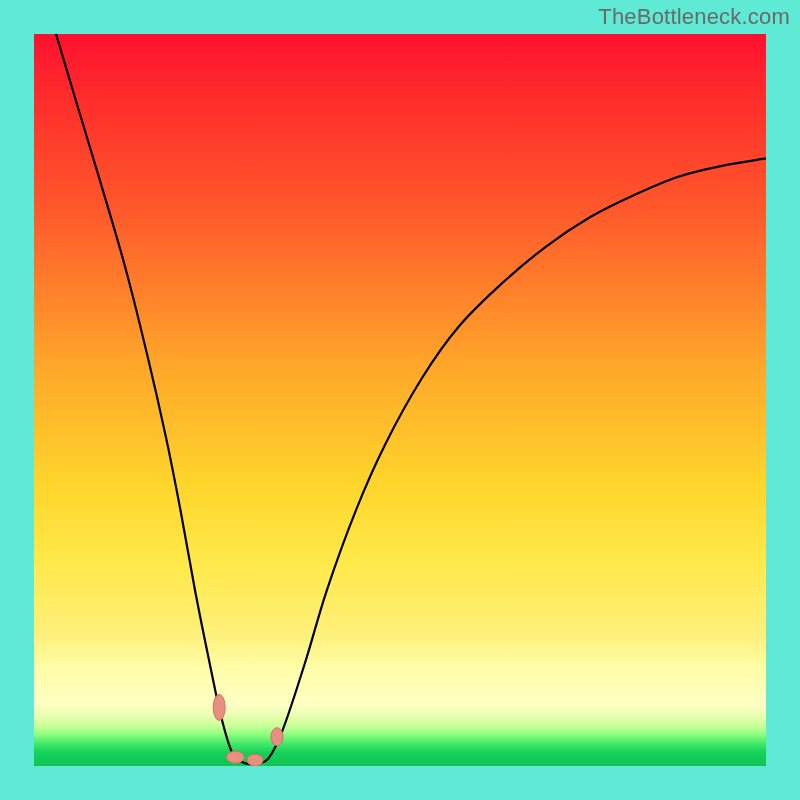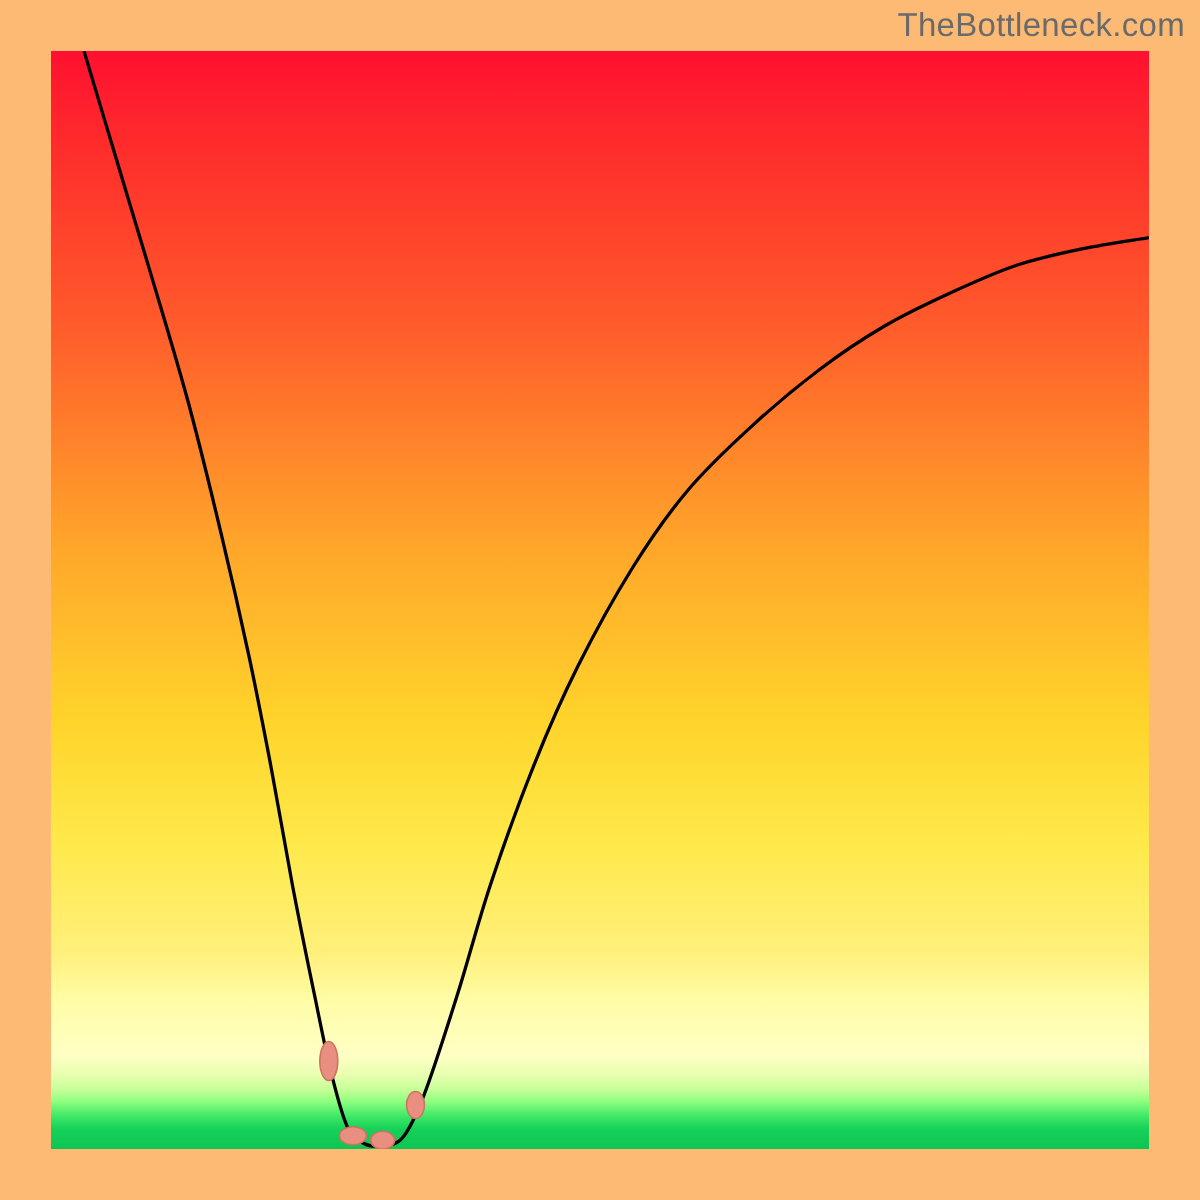--- a/index.html
+++ b/index.html
@@ -10,21 +10,21 @@
     background: #000;
     overflow: hidden;
     font-family: Arial, Helvetica, sans-serif;
   }
   .frame {
     position: absolute;
     left: 0;
     top: 0;
     width: 800px;
     height: 800px;
-    background: #fdba74;
+    background: #5eead4;
   }
   .plot {
     position: absolute;
     left: 34px;
     top: 34px;
     width: 732px;
     height: 732px;
     overflow: hidden;
   }
   .gradient {

